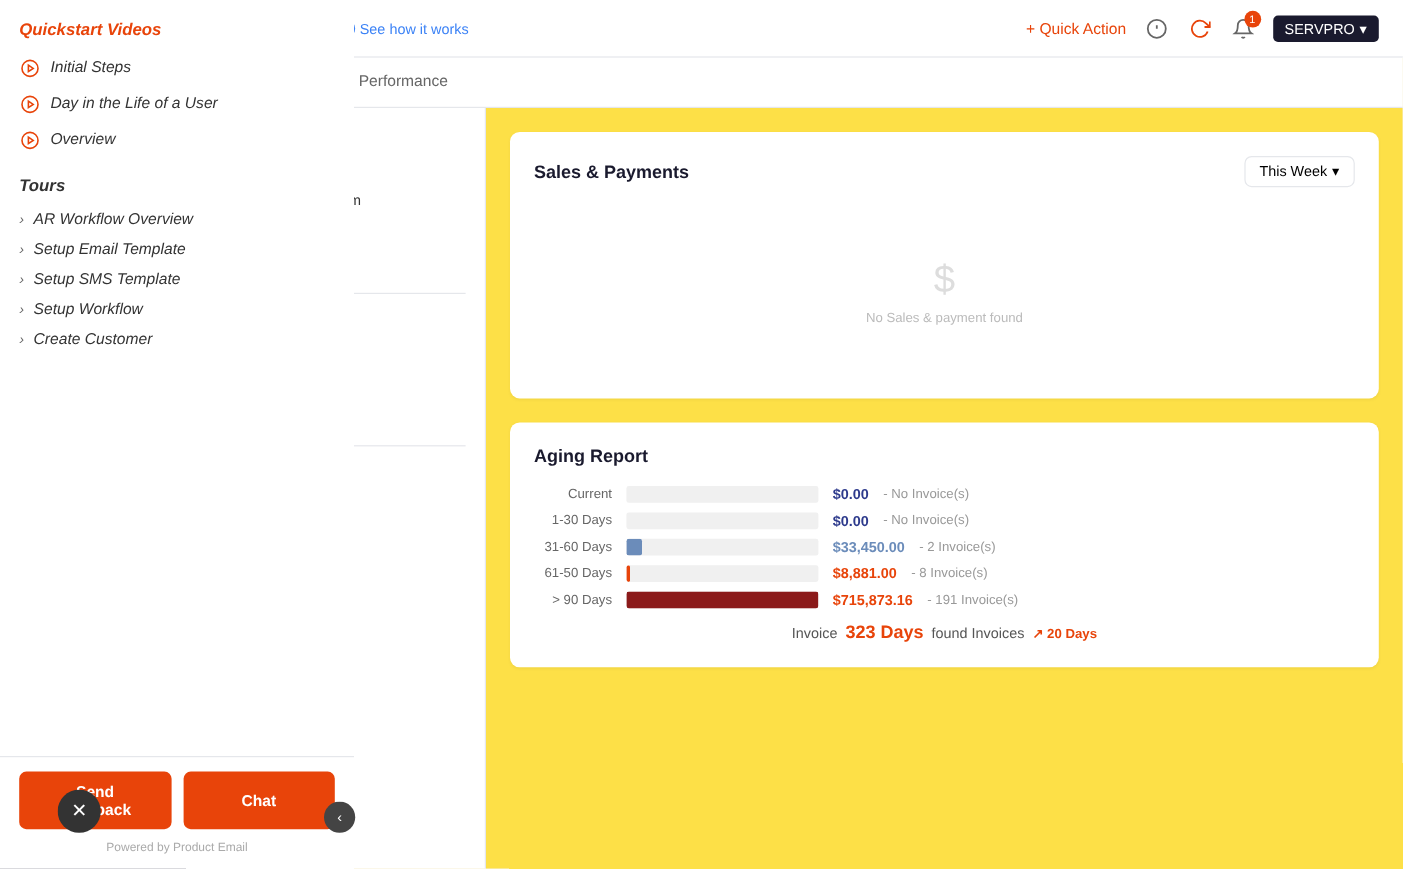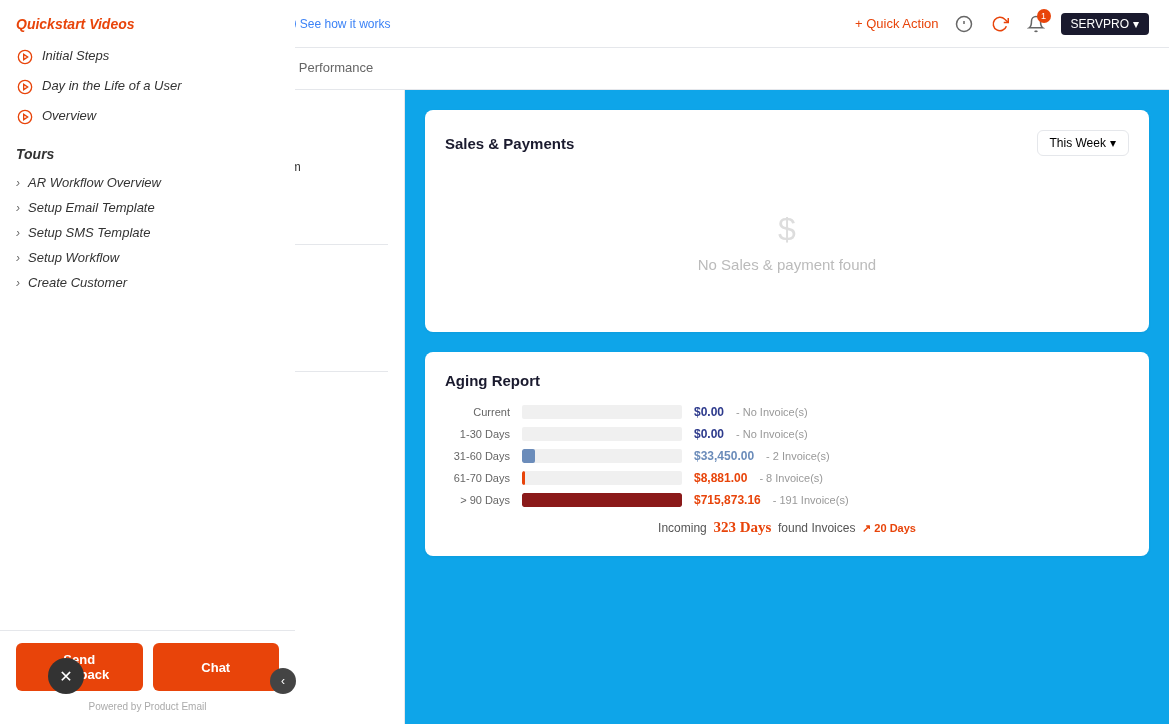--- a/index.html
+++ b/index.html
@@ -68,38 +68,38 @@
     .chart-bar { width: 18px; background: #c7d2e8; border-radius: 2px 2px 0 0; }
     .chart-bar.highlight { background: #8fa8d0; }
     .chart-labels { display: flex; gap: 4px; padding: 0 8px; margin-top: 2px; }
     .chart-lbl { width: 18px; font-size: 9px; color: #999; text-align: center; }
     .comm-row { display: flex; align-items: flex-start; gap: 8px; margin: 8px 0; }
     .comm-icon { width: 20px; height: 20px; flex-shrink: 0; display: flex; align-items: center; justify-content: center; color: #aaa; }
     .comm-stats { font-size: 11px; color: #333; }
     .calls-title { font-size: 12px; font-weight: 600; color: #333; margin: 10px 0 4px; }
 
     
-    .right-panel { flex: 1; overflow-y: auto; padding: 20px; background: #0ea5e9; }
+    .right-panel { flex: 1; overflow-y: auto; padding: 20px; background: #fde047; }
     .card { background: white; border-radius: 8px; padding: 20px; margin-bottom: 20px; box-shadow: 0 1px 3px rgba(0,0,0,0.05); }
     .card-header { display: flex; justify-content: space-between; align-items: center; margin-bottom: 16px; }
     .card-title { font-size: 15px; font-weight: 600; color: #1a1a2e; }
     .week-btn { border: 1px solid #e5e7eb; border-radius: 6px; padding: 5px 12px; font-size: 12px; cursor: pointer; background: white; display: flex; align-items: center; gap: 4px; }
     .no-data { display: flex; flex-direction: column; align-items: center; justify-content: center; height: 140px; color: #bbb; }
     .dollar-icon { font-size: 32px; color: #ddd; margin-bottom: 8px; }
-    .no-data-text { font-size: 15px; color: #bbb; }
+    .no-data-text { font-size: 11px; color: #bbb; }
 
     
     .aging-row { display: flex; align-items: center; margin: 8px 0; gap: 12px; }
     .aging-label { width: 65px; font-size: 11px; color: #666; text-align: right; flex-shrink: 0; }
     .aging-bar-wrap { width: 160px; height: 14px; background: #f0f0f0; border-radius: 2px; overflow: hidden; flex-shrink: 0; }
     .aging-bar { height: 100%; border-radius: 2px; }
     .aging-amount { font-size: 12px; font-weight: 600; margin-left: 0; }
     .aging-detail { font-size: 11px; color: #999; }
     .aging-avg { text-align: center; font-size: 12px; color: #555; margin-top: 12px; }
-    .aging-avg-days { font-size: 15px; font-weight: 700; color: #e8440a; font-family: Liberation Serif, serif; }
+    .aging-avg-days { font-size: 15px; font-weight: 700; color: #e8440a; }
     .aging-trend { color: #e8440a; font-size: 11px; font-weight: 600; }
 
     
     .help-overlay {
       position: fixed; left: 0; top: 0; width: 295px; height: 724px;
       z-index: 100; display: flex; flex-direction: column;
     }
     .help-header {
       background: #e8440a; padding: 20px 16px; display: flex; align-items: center; gap: 12px;
     }
@@ -352,39 +352,39 @@
           <div class="aging-row">
             <span class="aging-label">31-60 Days</span>
             <div class="aging-bar-wrap">
               <div class="aging-bar" style="width:8%;background:#6b8cba;"></div>
             </div>
             <span class="aging-amount" style="color:#6b8cba;">$33,450.00</span>
             <span class="aging-detail">- 2 Invoice(s)</span>
           </div>
 
           <div class="aging-row">
-            <span class="aging-label">61-70 Days</span>
+            <span class="aging-label">61-50 Days</span>
             <div class="aging-bar-wrap">
               <div class="aging-bar" style="width:2%;background:#e8440a;"></div>
             </div>
             <span class="aging-amount" style="color:#e8440a;">$8,881.00</span>
             <span class="aging-detail">- 8 Invoice(s)</span>
           </div>
 
           <div class="aging-row">
             <span class="aging-label">&gt; 90 Days</span>
             <div class="aging-bar-wrap">
               <div class="aging-bar" style="width:100%;background:#8b1a1a;"></div>
             </div>
             <span class="aging-amount" style="color:#e8440a;font-weight:700;">$715,873.16</span>
             <span class="aging-detail">- 191 Invoice(s)</span>
           </div>
         </div>
         <div class="aging-avg">
-          <span>Incoming</span>&nbsp;
+          <span>Invoice</span>&nbsp;
           <span class="aging-avg-days">323 Days</span>&nbsp;
           <span>found Invoices</span>&nbsp;
           <span class="aging-trend">↗ 20 Days</span>
         </div>
       </div>
 
     </div>
   </div>
 </div>
 

